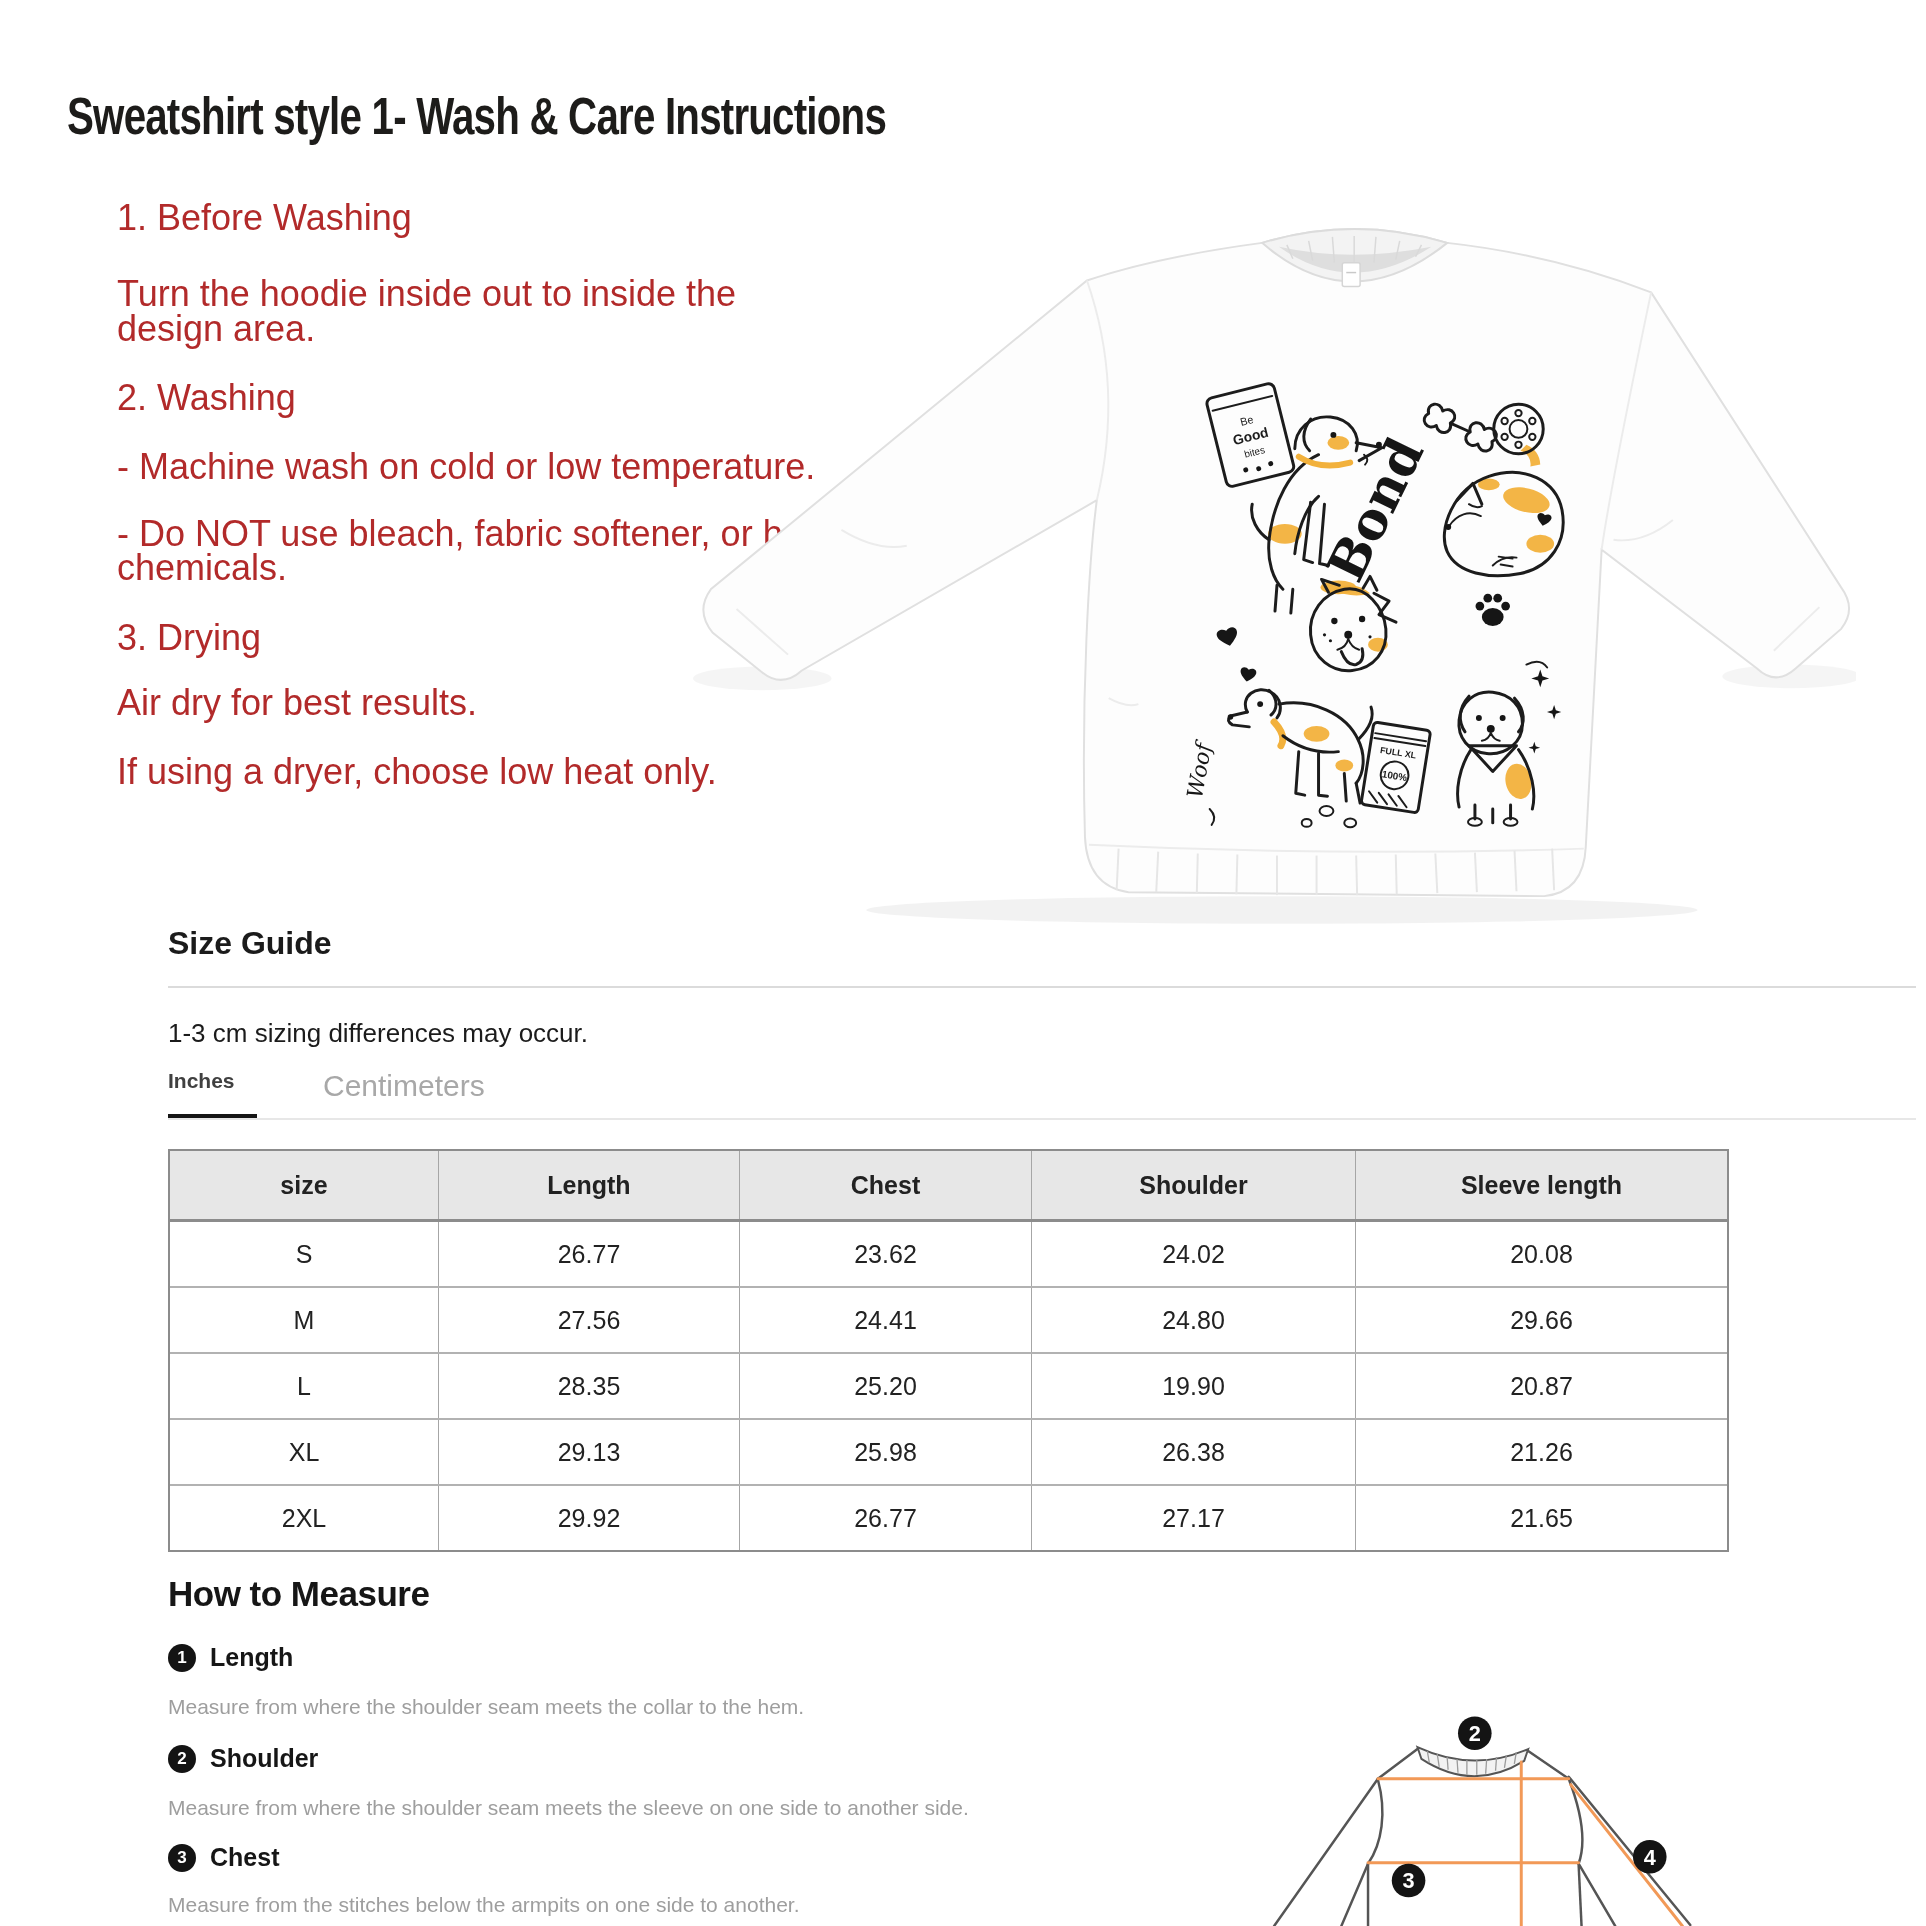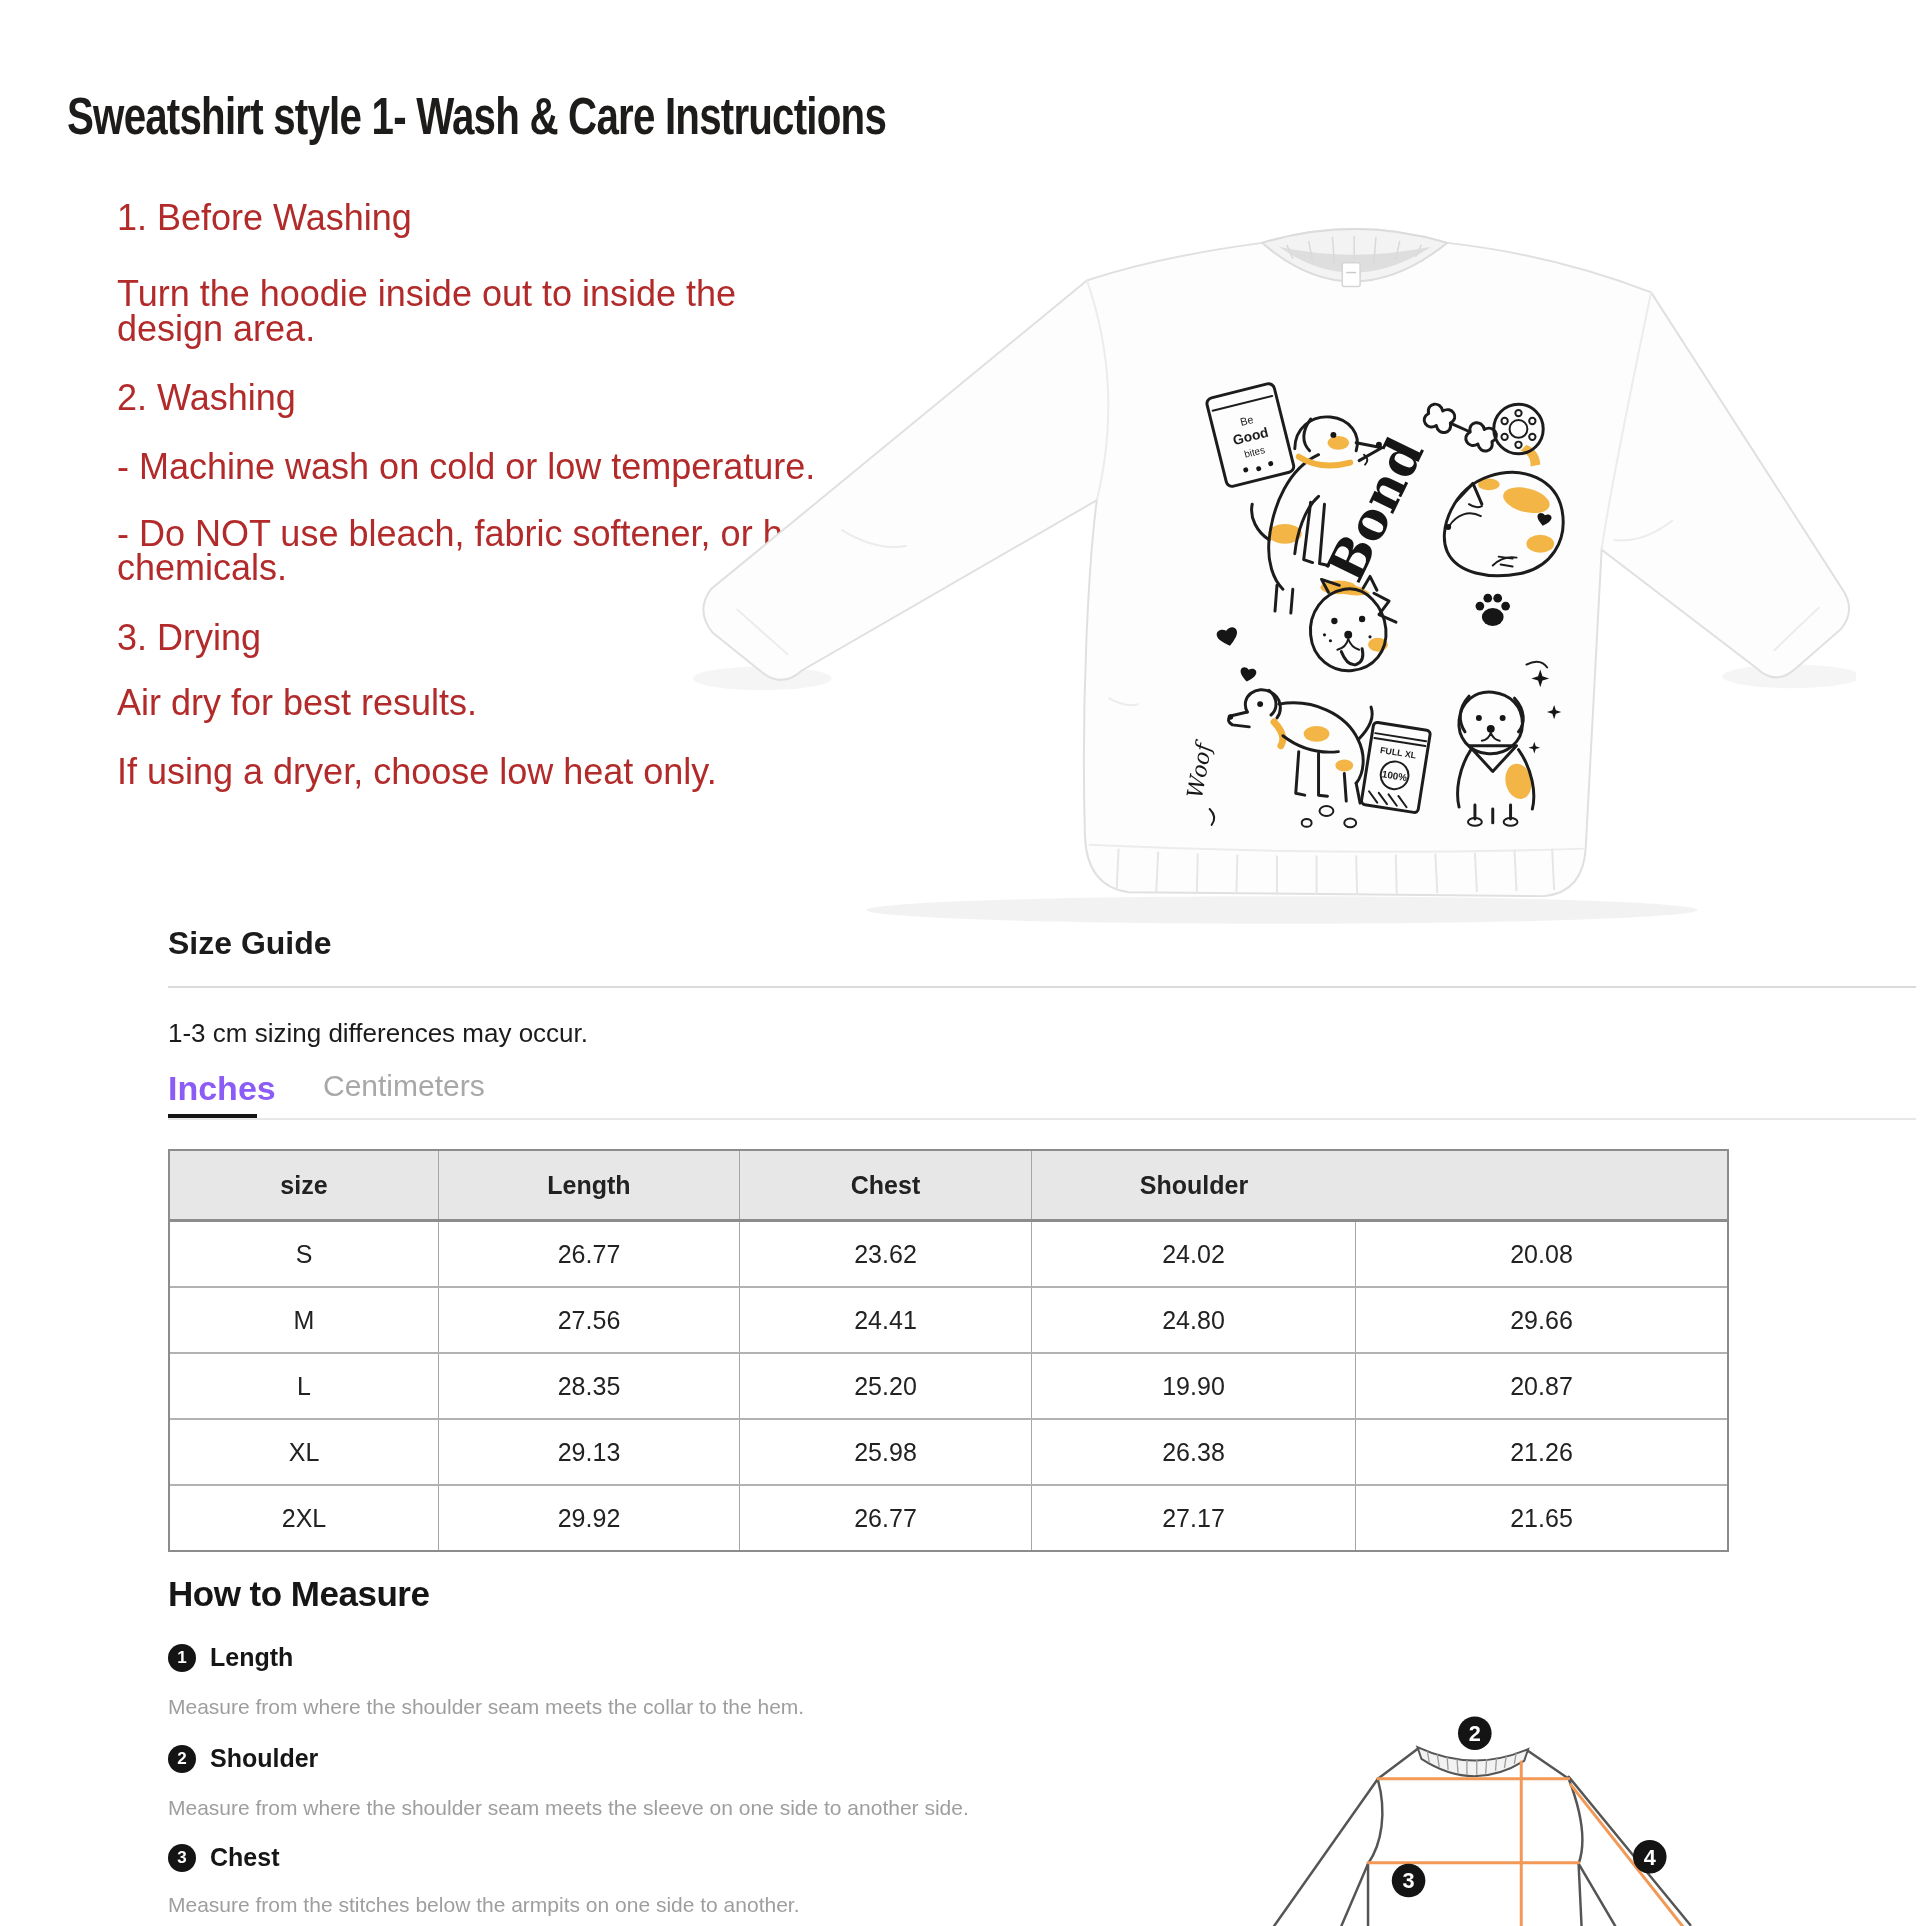--- a/index.html
+++ b/index.html
@@ -16,21 +16,21 @@
   .cl0{top:198px}.cl1{top:274px}.cl2{top:309px}.cl3{top:378px}.cl4{top:447px}
   .cl5{top:514px}.cl6{top:548px}.cl7{top:618px}.cl8{top:683px}.cl9{top:752px}
 
   
   #photo{position:absolute;left:693px;top:203px;width:1163px;height:733px;}
 
   
   #sg-heading{position:absolute;left:168px;top:925px;font-size:32px;font-weight:bold;color:#1b1b1b;}
   #sg-divider{position:absolute;left:168px;top:986px;width:1748px;height:2px;background:#dbdbdb;}
   #sg-note{position:absolute;left:168px;top:1018px;font-size:26px;color:#1b1b1b;}
-  #tab-inches{position:absolute;left:168px;top:1069px;font-size:34px;font-weight:bold;color:#8b5cf6;cursor:pointer;}
+  #tab-inches{position:absolute;left:168px;top:1069px;font-size:21px;font-weight:bold;color:#404040;cursor:pointer;}
   #tab-cm{position:absolute;left:323px;top:1069px;font-size:30px;color:#a8a8a8;cursor:pointer;}
   #tab-active-underline{position:absolute;left:168px;top:1114px;width:89px;height:6px;background:#151515;}
   #tab-baseline{position:absolute;left:168px;top:1118px;width:1748px;height:2px;background:#e7e7e7;}
 
   .sgtable{position:absolute;left:168px;top:1149px;width:1561px;border:2px solid #8c8c8c;
            box-sizing:border-box;background:#fff;}
   .sgrow{display:grid;grid-template-columns:269px 301px 292px 324px auto;}
   .sgrow.hdr{background:#e7e7e7;height:68px;border-bottom:3px solid #8c8c8c;}
   .sgrow.hdr .sgcell{font-weight:bold;}
   .sgrow.data{height:64px;}
@@ -298,20 +298,21 @@
   <div id="tab-cm">Centimeters</div>
   <div id="tab-active-underline"></div>
   <div id="tab-baseline"></div>
 
   <div class="sgtable">
     <div class="sgrow hdr">
       <div class="sgcell">size</div>
       <div class="sgcell">Length</div>
       <div class="sgcell">Chest</div>
       <div class="sgcell">Shoulder</div>
+      <div class="sgcell">Sleeve length</div>
     </div>
     <div class="sgrow data">
       <div class="sgcell">S</div>
       <div class="sgcell">26.77</div>
       <div class="sgcell">23.62</div>
       <div class="sgcell">24.02</div>
       <div class="sgcell">20.08</div>
     </div>
     <div class="sgrow data">
       <div class="sgcell">M</div>

